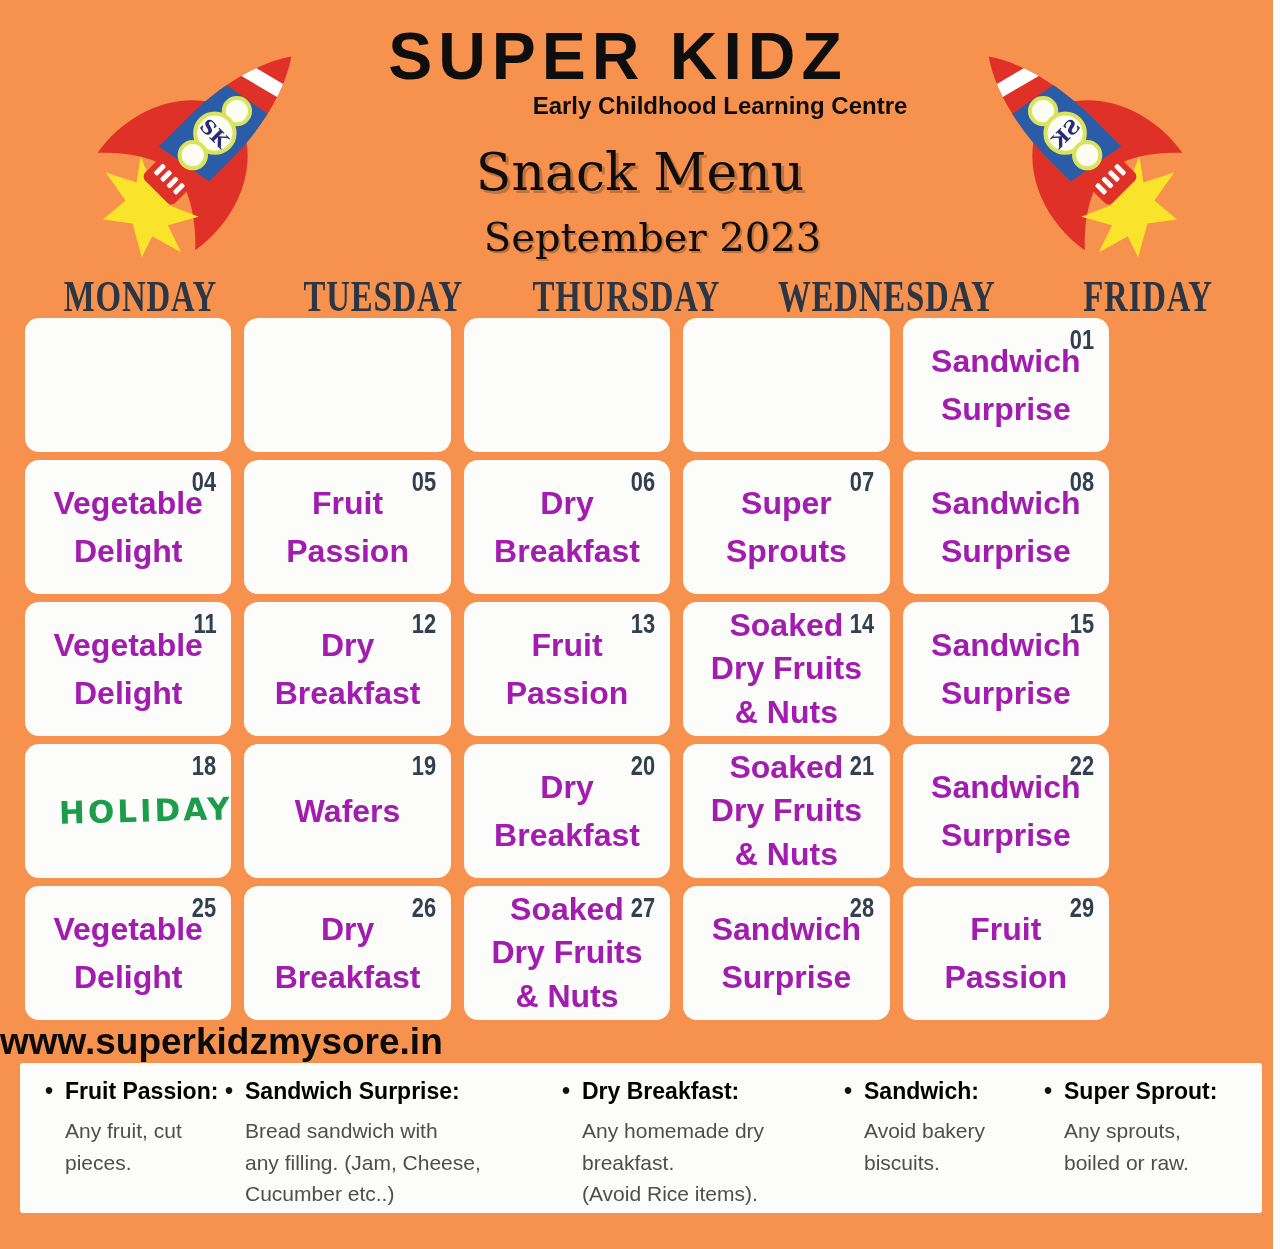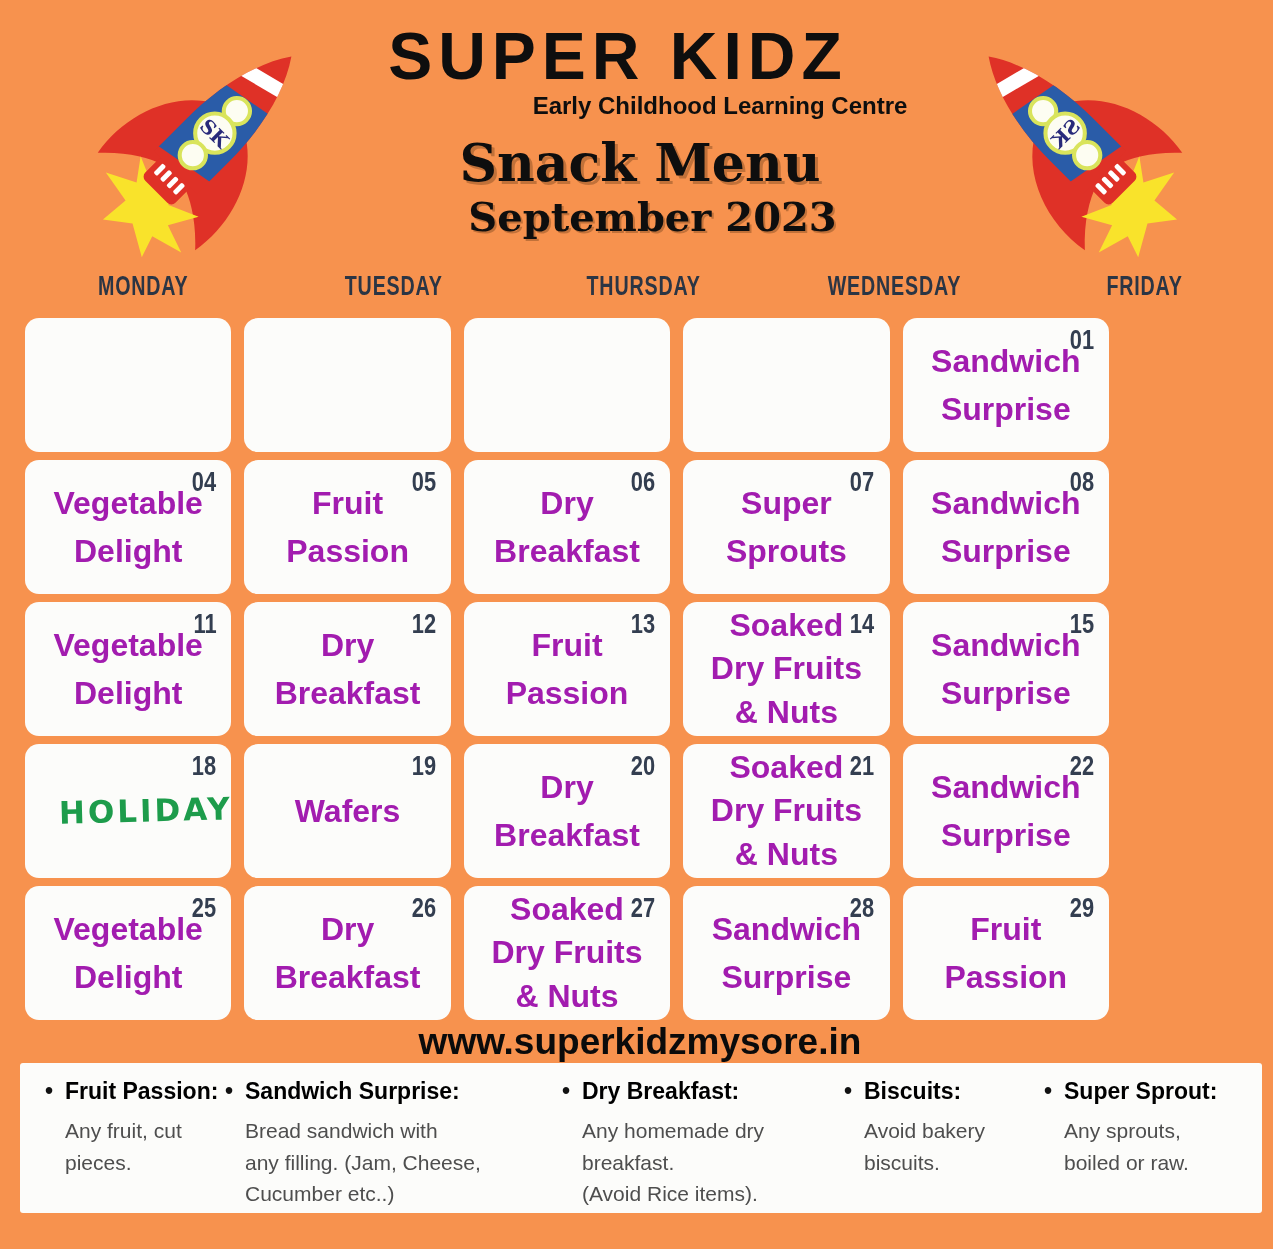--- a/index.html
+++ b/index.html
@@ -11,41 +11,41 @@
   .edge-strip { position:absolute; top:0; right:0; width:7px; height:100%; background:#ffffff; }
 
   
   .header-block { position:absolute; top:22px; left:0; width:100%; text-align:center; color:#0e0e0e; }
   .title {
     font-size:66px; font-weight:bold; letter-spacing:6px;
     transform:translateX(-22px); line-height:1.05;
   }
   .subtitle { font-size:24px; font-weight:bold; transform:translateX(80px); margin-top:1px; }
   .menu-title {
-    font-family:"DejaVu Serif", serif; font-weight:bold; font-size:52px; margin-top:12px;
+    font-family:"DejaVu Serif", serif; font-weight:normal; font-size:52px; margin-top:22px;
     text-shadow:3px 3px 0 rgba(70,35,10,0.30);
   }
   .month {
-    font-family:"DejaVu Serif", serif; font-weight:bold; font-size:40px; margin-top:0px;
+    font-family:"DejaVu Serif", serif; font-weight:normal; font-size:40px; margin-top:12px;
     text-shadow:2px 2px 0 rgba(70,35,10,0.30);
     padding-left:25px;
   }
 
   
   .rocket { position:absolute; width:220px; height:310px; }
   .rocket svg { width:100%; height:100%; }
   .rocket-left  { left:95px;  top:-12px; transform:rotate(45deg) scale(0.82); }
   .rocket-right { left:965px; top:-12px; transform:scaleX(-1) rotate(45deg) scale(0.82); }
 
   
   .day-row {
     position:absolute; top:272px; left:25px; width:1238px;
     display:grid; grid-template-columns:repeat(5,1fr); gap:13px;
   }
-  .day { text-align:center; color:var(--day-navy,#2B3544); font-weight:bold; font-size:24px; }
+  .day { text-align:center; color:var(--day-navy,#2B3544); font-weight:bold; font-size:40px;font-family:Liberation Serif, serif; }
   .day span { display:inline-block; transform:scale(0.82,1.12); letter-spacing:1px; }
 
   
   .grid {
     position:absolute; top:318px; left:25px; width:1084px;
     display:grid; grid-template-columns:repeat(5,1fr); grid-auto-rows:134px; gap:8px 13px;
   }
   .cell { position:relative; background:var(--cell-white,#FCFCFA); border-radius:14px; }
   .cell-date {
     position:absolute; top:6px; right:15px; z-index:2;
@@ -58,21 +58,21 @@
     color:#a21caf; white-space:pre-line;
   }
   .cell.lines3 .cell-item { line-height:1.35;border-radius:20px; }
   .cell.holiday .cell-item {
     color:var(--holiday-green,#1D9C4B); font-family:"DejaVu Sans", sans-serif;
     font-size:31px; letter-spacing:3px; justify-content:flex-start; padding-left:34px;
     transform:rotate(-1.5deg);
   }
 
   
-  .footer-url { position:absolute; top:1021px; width:100%; text-align:center; font-weight:bold; font-size:37px; color:#0b0b0b; }
+  .footer-url { position:absolute; top:1021px; width:100%; font-weight:bold; font-size:37px; color:#0b0b0b; }
 
   
   .legend {
     position:absolute; top:1063px; left:20px; width:1242px; height:150px;
     background:var(--cell-white,#FCFCFA); border-radius:3px; box-sizing:border-box;
     display:flex; padding:12px 18px 0 25px;
   }
   .legend-item { display:grid; grid-template-columns:20px 1fr; align-content:start; }
   .legend-item:nth-child(1){ width:180px; }
   .legend-item:nth-child(2){ width:337px; }
@@ -290,21 +290,21 @@
     </div>
     <div class="legend-item">
       <span class="legend-bullet">•</span>
       <span class="legend-term">Dry Breakfast:</span>
       <span class="legend-desc">Any homemade dry
 breakfast.
 (Avoid Rice items).</span>
     </div>
     <div class="legend-item">
       <span class="legend-bullet">•</span>
-      <span class="legend-term">Biscuits:</span>
+      <span class="legend-term">Sandwich:</span>
       <span class="legend-desc">Avoid bakery
 biscuits.</span>
     </div>
     <div class="legend-item">
       <span class="legend-bullet">•</span>
       <span class="legend-term">Super Sprout:</span>
       <span class="legend-desc">Any sprouts,
 boiled or raw.</span>
     </div>
   </div>

